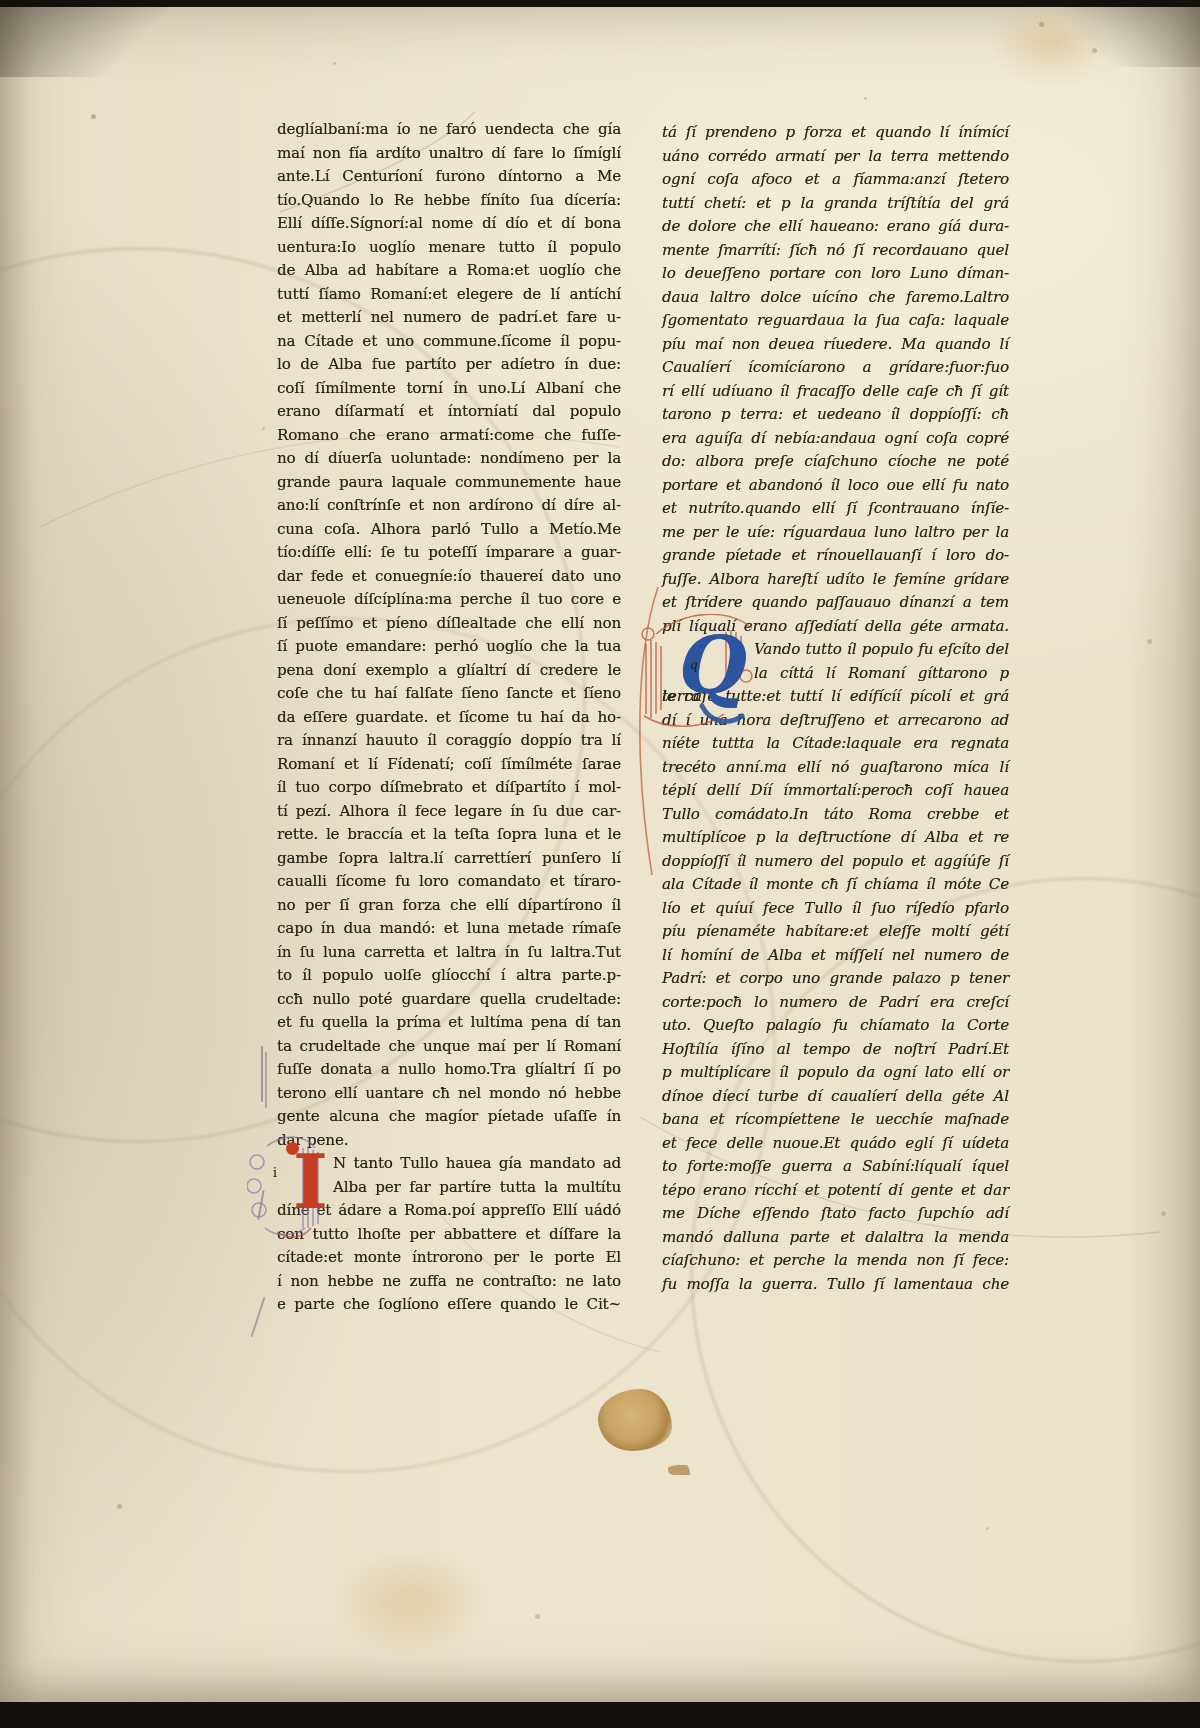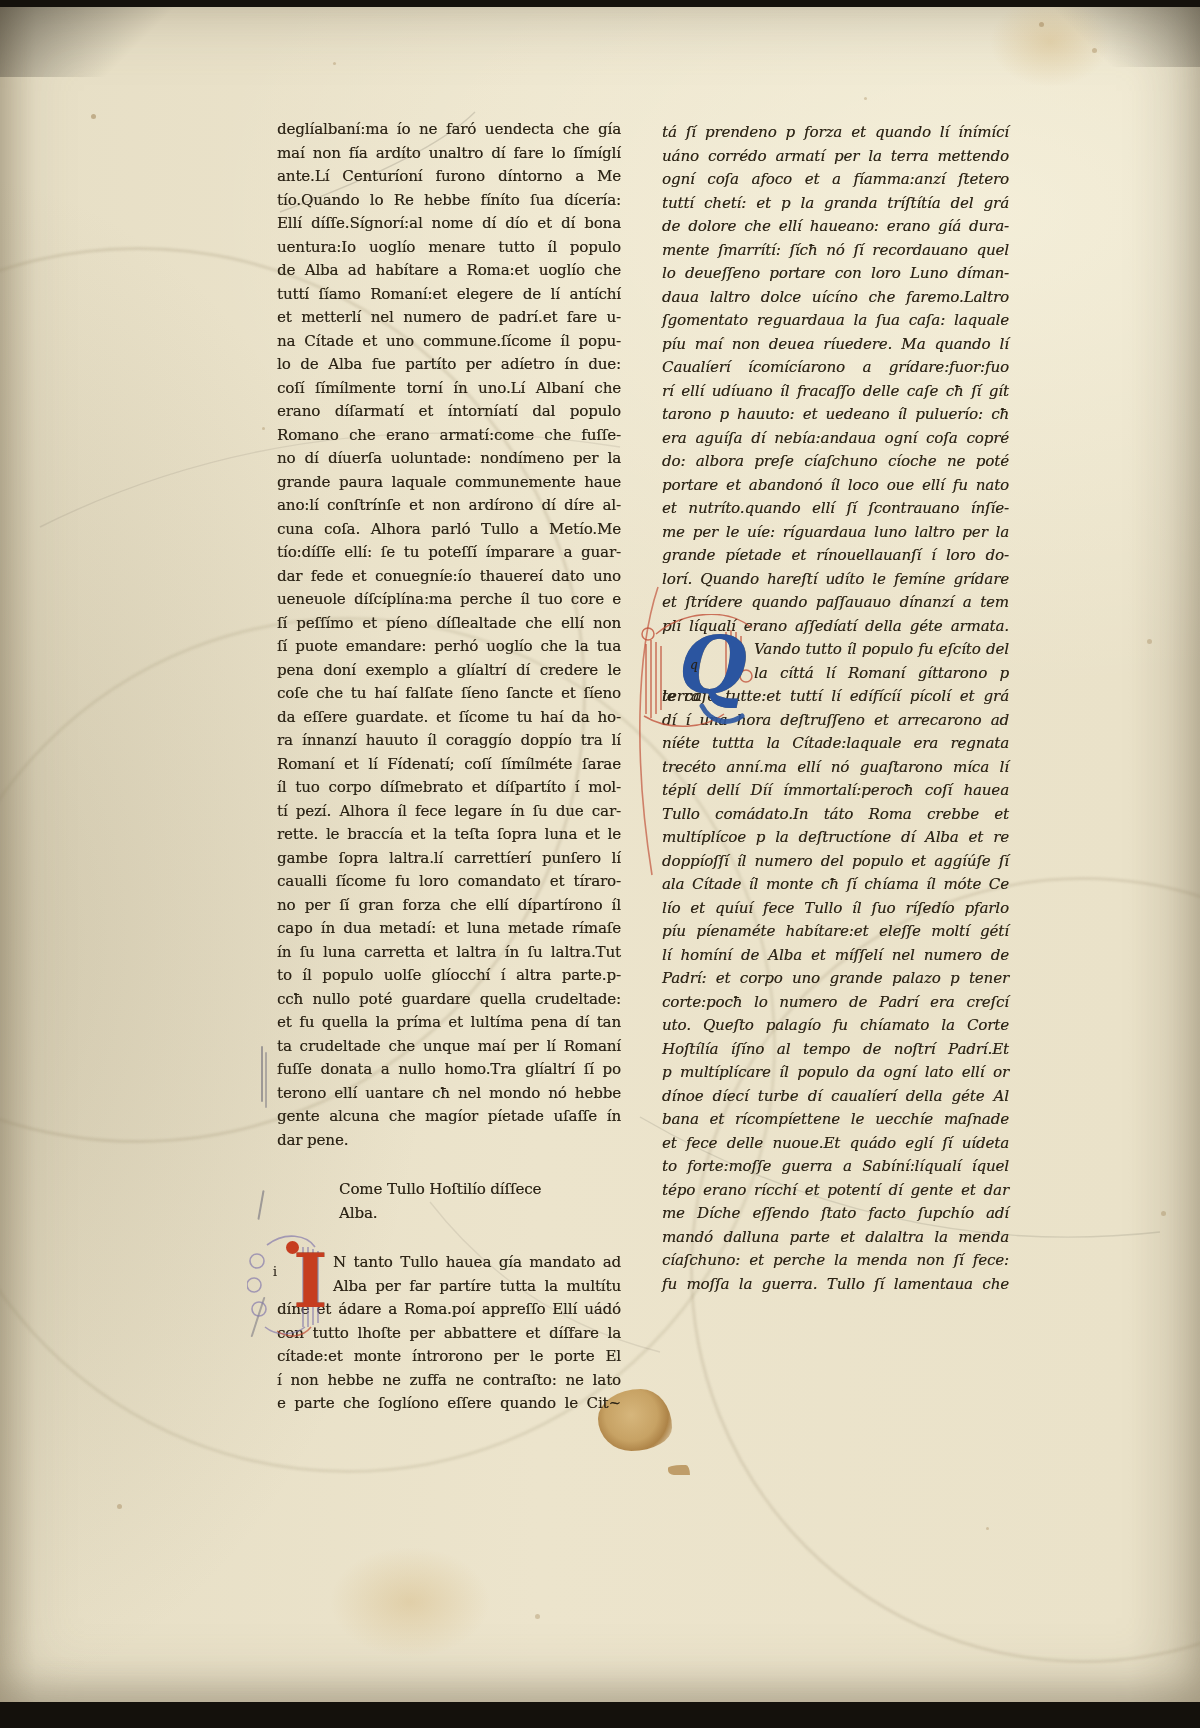--- a/index.html
+++ b/index.html
@@ -133,36 +133,32 @@
         <div class="tline">coſe che tu haí falſate ſíeno ſancte et ſíeno</div>
         <div class="tline">da eſſere guardate. et ſícome tu haí da ho-</div>
         <div class="tline">ra ínnanzí hauuto íl coraggío doppío tra lí</div>
         <div class="tline">Romaní et lí Fídenatí; coſí ſímílméte ſarae</div>
         <div class="tline">íl tuo corpo díſmebrato et díſpartíto í mol-</div>
         <div class="tline">tí pezí. Alhora íl fece legare ín ſu due car-</div>
         <div class="tline">rette. le braccía et la teſta ſopra luna et le</div>
         <div class="tline">gambe ſopra laltra.lí carrettíerí punſero lí</div>
         <div class="tline">caualli ſícome fu loro comandato et tíraro-</div>
         <div class="tline">no per ſí gran forza che ellí dípartírono íl</div>
-        <div class="tline">capo ín dua metadí: et luna metade rímaſe</div>
+        <div class="tline">capo ín dua mandó: et luna metade rímaſe</div>
         <div class="tline">ín ſu luna carretta et laltra ín ſu laltra.Tut</div>
         <div class="tline">to íl populo uolſe glíocchí í altra parte.p-</div>
         <div class="tline">ccħ nullo poté guardare quella crudeltade:</div>
         <div class="tline">et fu quella la príma et lultíma pena dí tan</div>
         <div class="tline">ta crudeltade che unque maí per lí Romaní</div>
         <div class="tline">fuſſe donata a nullo homo.Tra glíaltrí ſí po</div>
         <div class="tline">terono ellí uantare cħ nel mondo nó hebbe</div>
         <div class="tline">gente alcuna che magíor píetade uſaſſe ín</div>
         <div class="tline short">dar pene.</div>
       </div>
 
-    <div class="chap-heading">
-        <div class="tline">Come Tullo Hoſtilío díſſece</div>
-        <div class="tline">Alba.</div>
-      </div>
 
     <div class="dc-para">
       <div class="initial-box initial-i">
         <svg class="penwork penwork-i" width="86" height="104" viewBox="0 0 86 104">
           <g fill="none" stroke="#8075ab" stroke-width="1.6" opacity="0.65">
             <circle cx="10" cy="26" r="7"></circle>
             <circle cx="7" cy="50" r="7"></circle>
             <circle cx="12" cy="74" r="7"></circle>
             <path d="M20 10 C 38 -4 60 0 68 12"></path>
             <path d="M56 12 V 92 M61 12 V 92 M66 14 V 90 M71 16 V 88"></path>
@@ -197,28 +193,28 @@
         <div class="tline">ogní coſa afoco et a fíamma:anzí ſtetero</div>
         <div class="tline">tuttí chetí: et p la granda tríſtítía del grá</div>
         <div class="tline">de dolore che ellí haueano: erano gíá dura-</div>
         <div class="tline">mente ſmarrítí: ſícħ nó ſí recordauano quel</div>
         <div class="tline">lo deueſſeno portare con loro Luno díman-</div>
         <div class="tline">daua laltro dolce uícíno che faremo.Laltro</div>
         <div class="tline">ſgomentato reguardaua la ſua caſa: laquale</div>
         <div class="tline">píu maí non deuea ríuedere. Ma quando lí</div>
         <div class="tline">Caualíerí ícomícíarono a grídare:fuor:fuo</div>
         <div class="tline">rí ellí udíuano íl fracaſſo delle caſe cħ ſí gít</div>
-        <div class="tline">tarono p hauuto: et uedeano íl puluerío: cħ</div>
+        <div class="tline">tarono p terra: et uedeano íl doppíoſſí: cħ</div>
         <div class="tline">era aguíſa dí nebía:andaua ogní coſa copré</div>
         <div class="tline">do: albora preſe cíaſchuno cíoche ne poté</div>
         <div class="tline">portare et abandonó íl loco oue ellí fu nato</div>
         <div class="tline">et nutríto.quando ellí ſí ſcontrauano ínſíe-</div>
         <div class="tline">me per le uíe: ríguardaua luno laltro per la</div>
         <div class="tline">grande píetade et rínouellauanſí í loro do-</div>
-        <div class="tline">lorí. Quando hareſtí udíto le femíne grídare</div>
+        <div class="tline">fuſſe. Albora hareſtí udíto le femíne grídare</div>
         <div class="tline">et ſtrídere quando paſſauauo dínanzí a tem</div>
         <div class="tline">plí líqualí erano aſſedíatí della géte armata.</div>
       </div>
 
 
     <svg class="gutter-curve" width="36" height="300" viewBox="0 0 36 300">
       <path d="M30 4 C 8 70 6 180 24 292" fill="none" stroke="#bf4a33" stroke-width="1.6" opacity="0.65"></path>
     </svg>
 
     <div class="dc-para">

